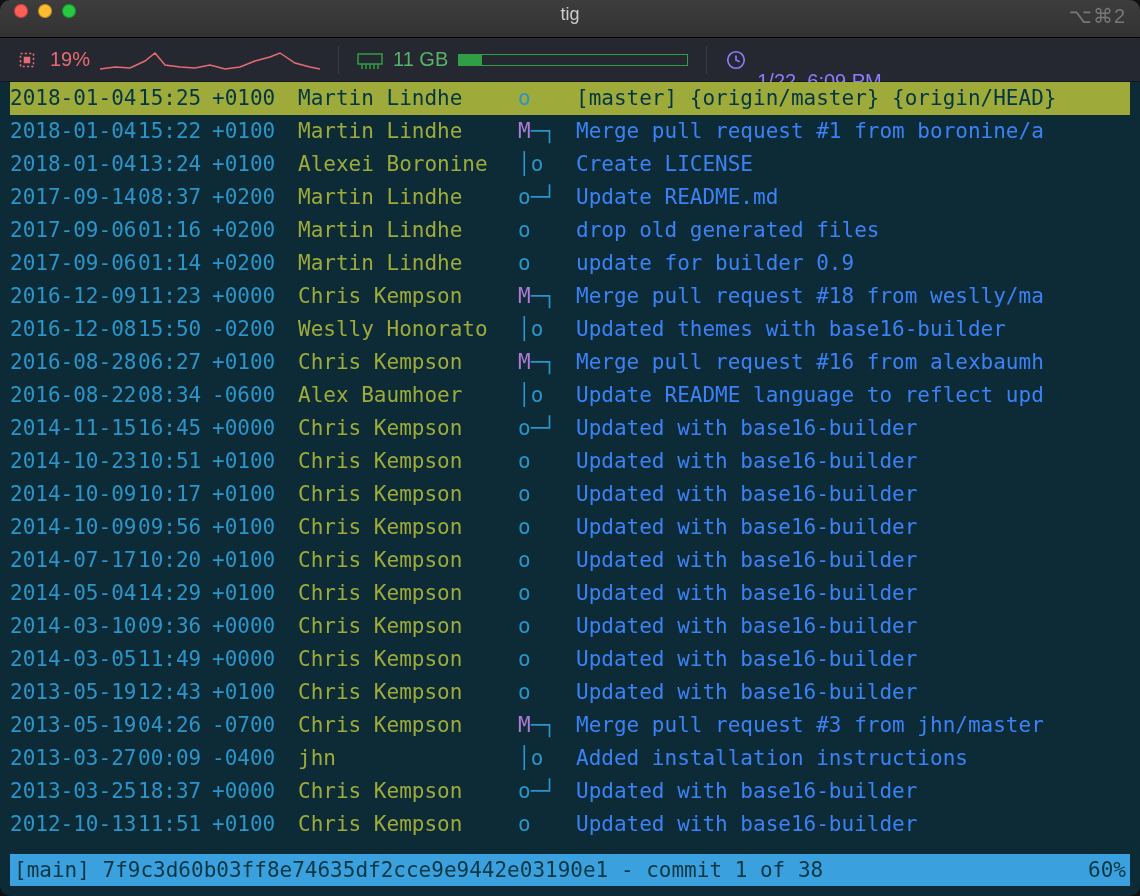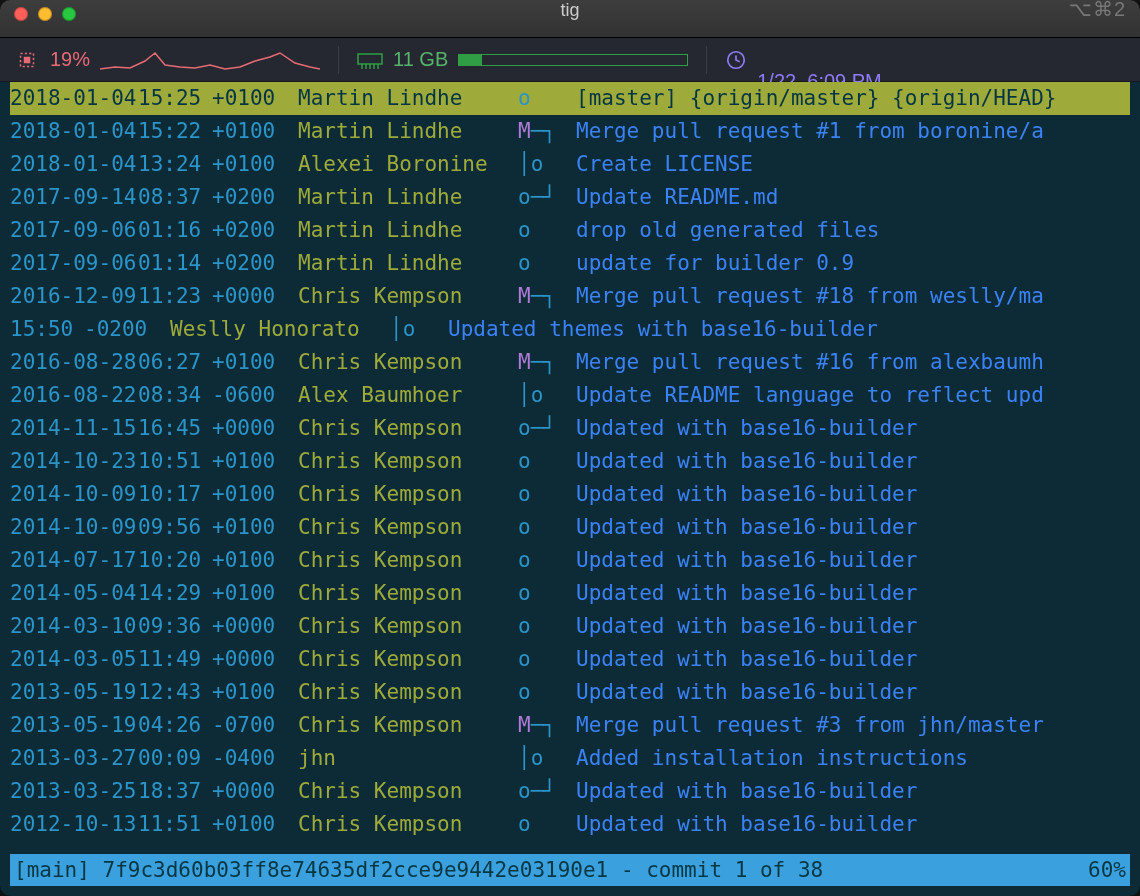--- a/index.html
+++ b/index.html
@@ -19,22 +19,22 @@
     display: flex;
     flex-direction: column;
     box-shadow: 0 0 0 1px #000 inset;
   }
   
   .titlebar {
     height: 38px;
     background: linear-gradient(#3d3d3d, #323232);
     border-bottom: 1px solid #000;
     display: flex;
-    align-items: flex-end;
-    padding: 16px 14px;
+    align-items: flex-start;
+    padding: 4px 14px;
     position: relative;
   }
   .traffic { display: flex; gap: 10px; }
   .dot { width: 14px; height: 14px; border-radius: 50%; }
   .dot.close  { background: #ff5f57; box-shadow: inset 0 0 0 1px rgba(0,0,0,.25); }
   .dot.min    { background: #febc2e; box-shadow: inset 0 0 0 1px rgba(0,0,0,.25); }
   .dot.zoom   { background: #28c840; box-shadow: inset 0 0 0 1px rgba(0,0,0,.25); }
   .title {
     position: absolute; left: 0; right: 0; text-align: center;
     color: #ccc; font-size: 18px; font-family: -apple-system, sans-serif;
@@ -190,21 +190,21 @@
 
   <div class="term">
     <div class="rows" id="rows">
         <div class="row row-sel"><span class="col-date">2018-01-04</span><span class="col-time">15:25</span><span class="col-tz">+0100</span><span class="col-auth">Martin Lindhe</span><span class="col-graph"><span class="gO">o</span>   </span><span class="col-msg"><span class="refs">[master] {origin/master} {origin/HEAD}</span></span></div>
         <div class="row"><span class="col-date">2018-01-04</span><span class="col-time">15:22</span><span class="col-tz">+0100</span><span class="col-auth">Martin Lindhe</span><span class="col-graph"><span class="gM">M</span><span class="gO">─</span><span class="gO">┐</span> </span><span class="col-msg">Merge pull request #1 from boronine/a</span></div>
         <div class="row"><span class="col-date">2018-01-04</span><span class="col-time">13:24</span><span class="col-tz">+0100</span><span class="col-auth">Alexei Boronine</span><span class="col-graph"><span class="gO">│</span> <span class="gO">o</span> </span><span class="col-msg">Create LICENSE</span></div>
         <div class="row"><span class="col-date">2017-09-14</span><span class="col-time">08:37</span><span class="col-tz">+0200</span><span class="col-auth">Martin Lindhe</span><span class="col-graph"><span class="gO">o</span><span class="gO">─</span><span class="gO">┘</span> </span><span class="col-msg">Update README.md</span></div>
         <div class="row"><span class="col-date">2017-09-06</span><span class="col-time">01:16</span><span class="col-tz">+0200</span><span class="col-auth">Martin Lindhe</span><span class="col-graph"><span class="gO">o</span>   </span><span class="col-msg">drop old generated files</span></div>
         <div class="row"><span class="col-date">2017-09-06</span><span class="col-time">01:14</span><span class="col-tz">+0200</span><span class="col-auth">Martin Lindhe</span><span class="col-graph"><span class="gO">o</span>   </span><span class="col-msg">update for builder 0.9</span></div>
         <div class="row"><span class="col-date">2016-12-09</span><span class="col-time">11:23</span><span class="col-tz">+0000</span><span class="col-auth">Chris Kempson</span><span class="col-graph"><span class="gM">M</span><span class="gO">─</span><span class="gO">┐</span> </span><span class="col-msg">Merge pull request #18 from weslly/ma</span></div>
-        <div class="row"><span class="col-time">15:50</span><span class="col-tz">-0200</span><span class="col-auth">Weslly Honorato</span><span class="col-graph"><span class="gO">│</span> <span class="gO">o</span> </span><span class="col-msg">Updated themes with base16-builder</span></div>
+        <div class="row"><span class="col-date">2016-12-08</span><span class="col-time">15:50</span><span class="col-tz">-0200</span><span class="col-auth">Weslly Honorato</span><span class="col-graph"><span class="gO">│</span> <span class="gO">o</span> </span><span class="col-msg">Updated themes with base16-builder</span></div>
         <div class="row"><span class="col-date">2016-08-28</span><span class="col-time">06:27</span><span class="col-tz">+0100</span><span class="col-auth">Chris Kempson</span><span class="col-graph"><span class="gM">M</span><span class="gO">─</span><span class="gO">┐</span> </span><span class="col-msg">Merge pull request #16 from alexbaumh</span></div>
         <div class="row"><span class="col-date">2016-08-22</span><span class="col-time">08:34</span><span class="col-tz">-0600</span><span class="col-auth">Alex Baumhoer</span><span class="col-graph"><span class="gO">│</span> <span class="gO">o</span> </span><span class="col-msg">Update README language to reflect upd</span></div>
         <div class="row"><span class="col-date">2014-11-15</span><span class="col-time">16:45</span><span class="col-tz">+0000</span><span class="col-auth">Chris Kempson</span><span class="col-graph"><span class="gO">o</span><span class="gO">─</span><span class="gO">┘</span> </span><span class="col-msg">Updated with base16-builder</span></div>
         <div class="row"><span class="col-date">2014-10-23</span><span class="col-time">10:51</span><span class="col-tz">+0100</span><span class="col-auth">Chris Kempson</span><span class="col-graph"><span class="gO">o</span>   </span><span class="col-msg">Updated with base16-builder</span></div>
         <div class="row"><span class="col-date">2014-10-09</span><span class="col-time">10:17</span><span class="col-tz">+0100</span><span class="col-auth">Chris Kempson</span><span class="col-graph"><span class="gO">o</span>   </span><span class="col-msg">Updated with base16-builder</span></div>
         <div class="row"><span class="col-date">2014-10-09</span><span class="col-time">09:56</span><span class="col-tz">+0100</span><span class="col-auth">Chris Kempson</span><span class="col-graph"><span class="gO">o</span>   </span><span class="col-msg">Updated with base16-builder</span></div>
         <div class="row"><span class="col-date">2014-07-17</span><span class="col-time">10:20</span><span class="col-tz">+0100</span><span class="col-auth">Chris Kempson</span><span class="col-graph"><span class="gO">o</span>   </span><span class="col-msg">Updated with base16-builder</span></div>
         <div class="row"><span class="col-date">2014-05-04</span><span class="col-time">14:29</span><span class="col-tz">+0100</span><span class="col-auth">Chris Kempson</span><span class="col-graph"><span class="gO">o</span>   </span><span class="col-msg">Updated with base16-builder</span></div>
         <div class="row"><span class="col-date">2014-03-10</span><span class="col-time">09:36</span><span class="col-tz">+0000</span><span class="col-auth">Chris Kempson</span><span class="col-graph"><span class="gO">o</span>   </span><span class="col-msg">Updated with base16-builder</span></div>
         <div class="row"><span class="col-date">2014-03-05</span><span class="col-time">11:49</span><span class="col-tz">+0000</span><span class="col-auth">Chris Kempson</span><span class="col-graph"><span class="gO">o</span>   </span><span class="col-msg">Updated with base16-builder</span></div>

